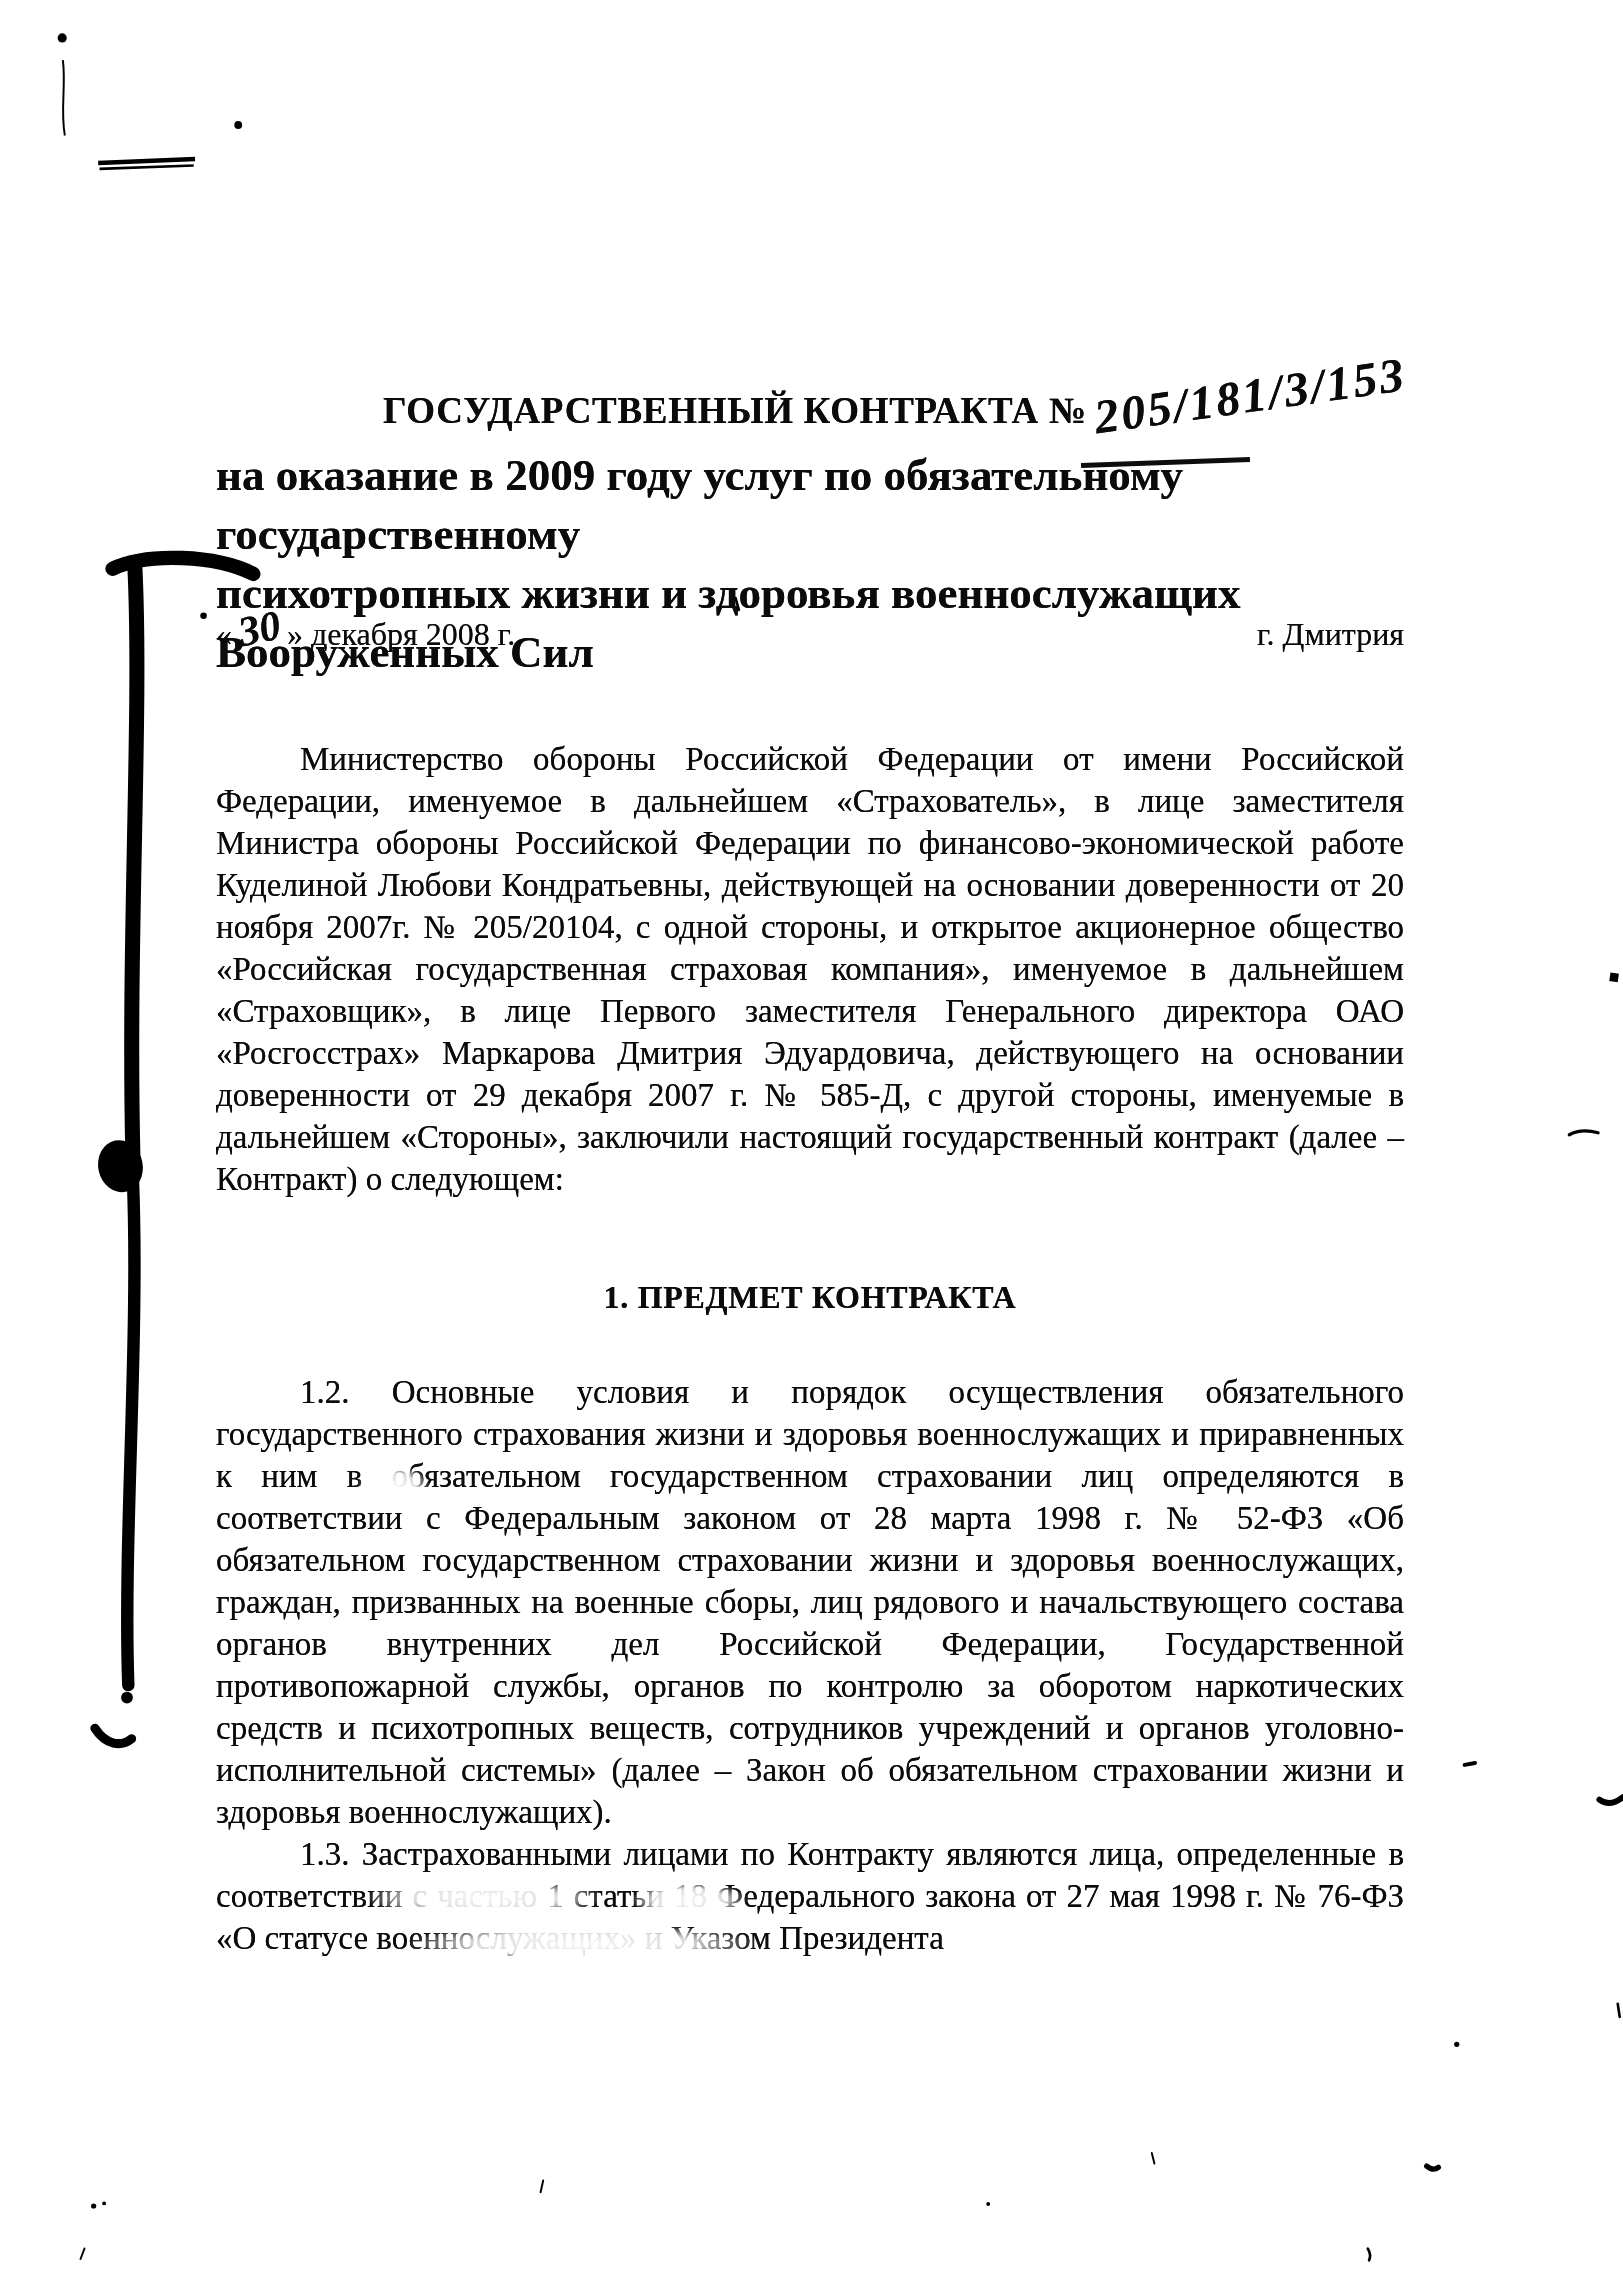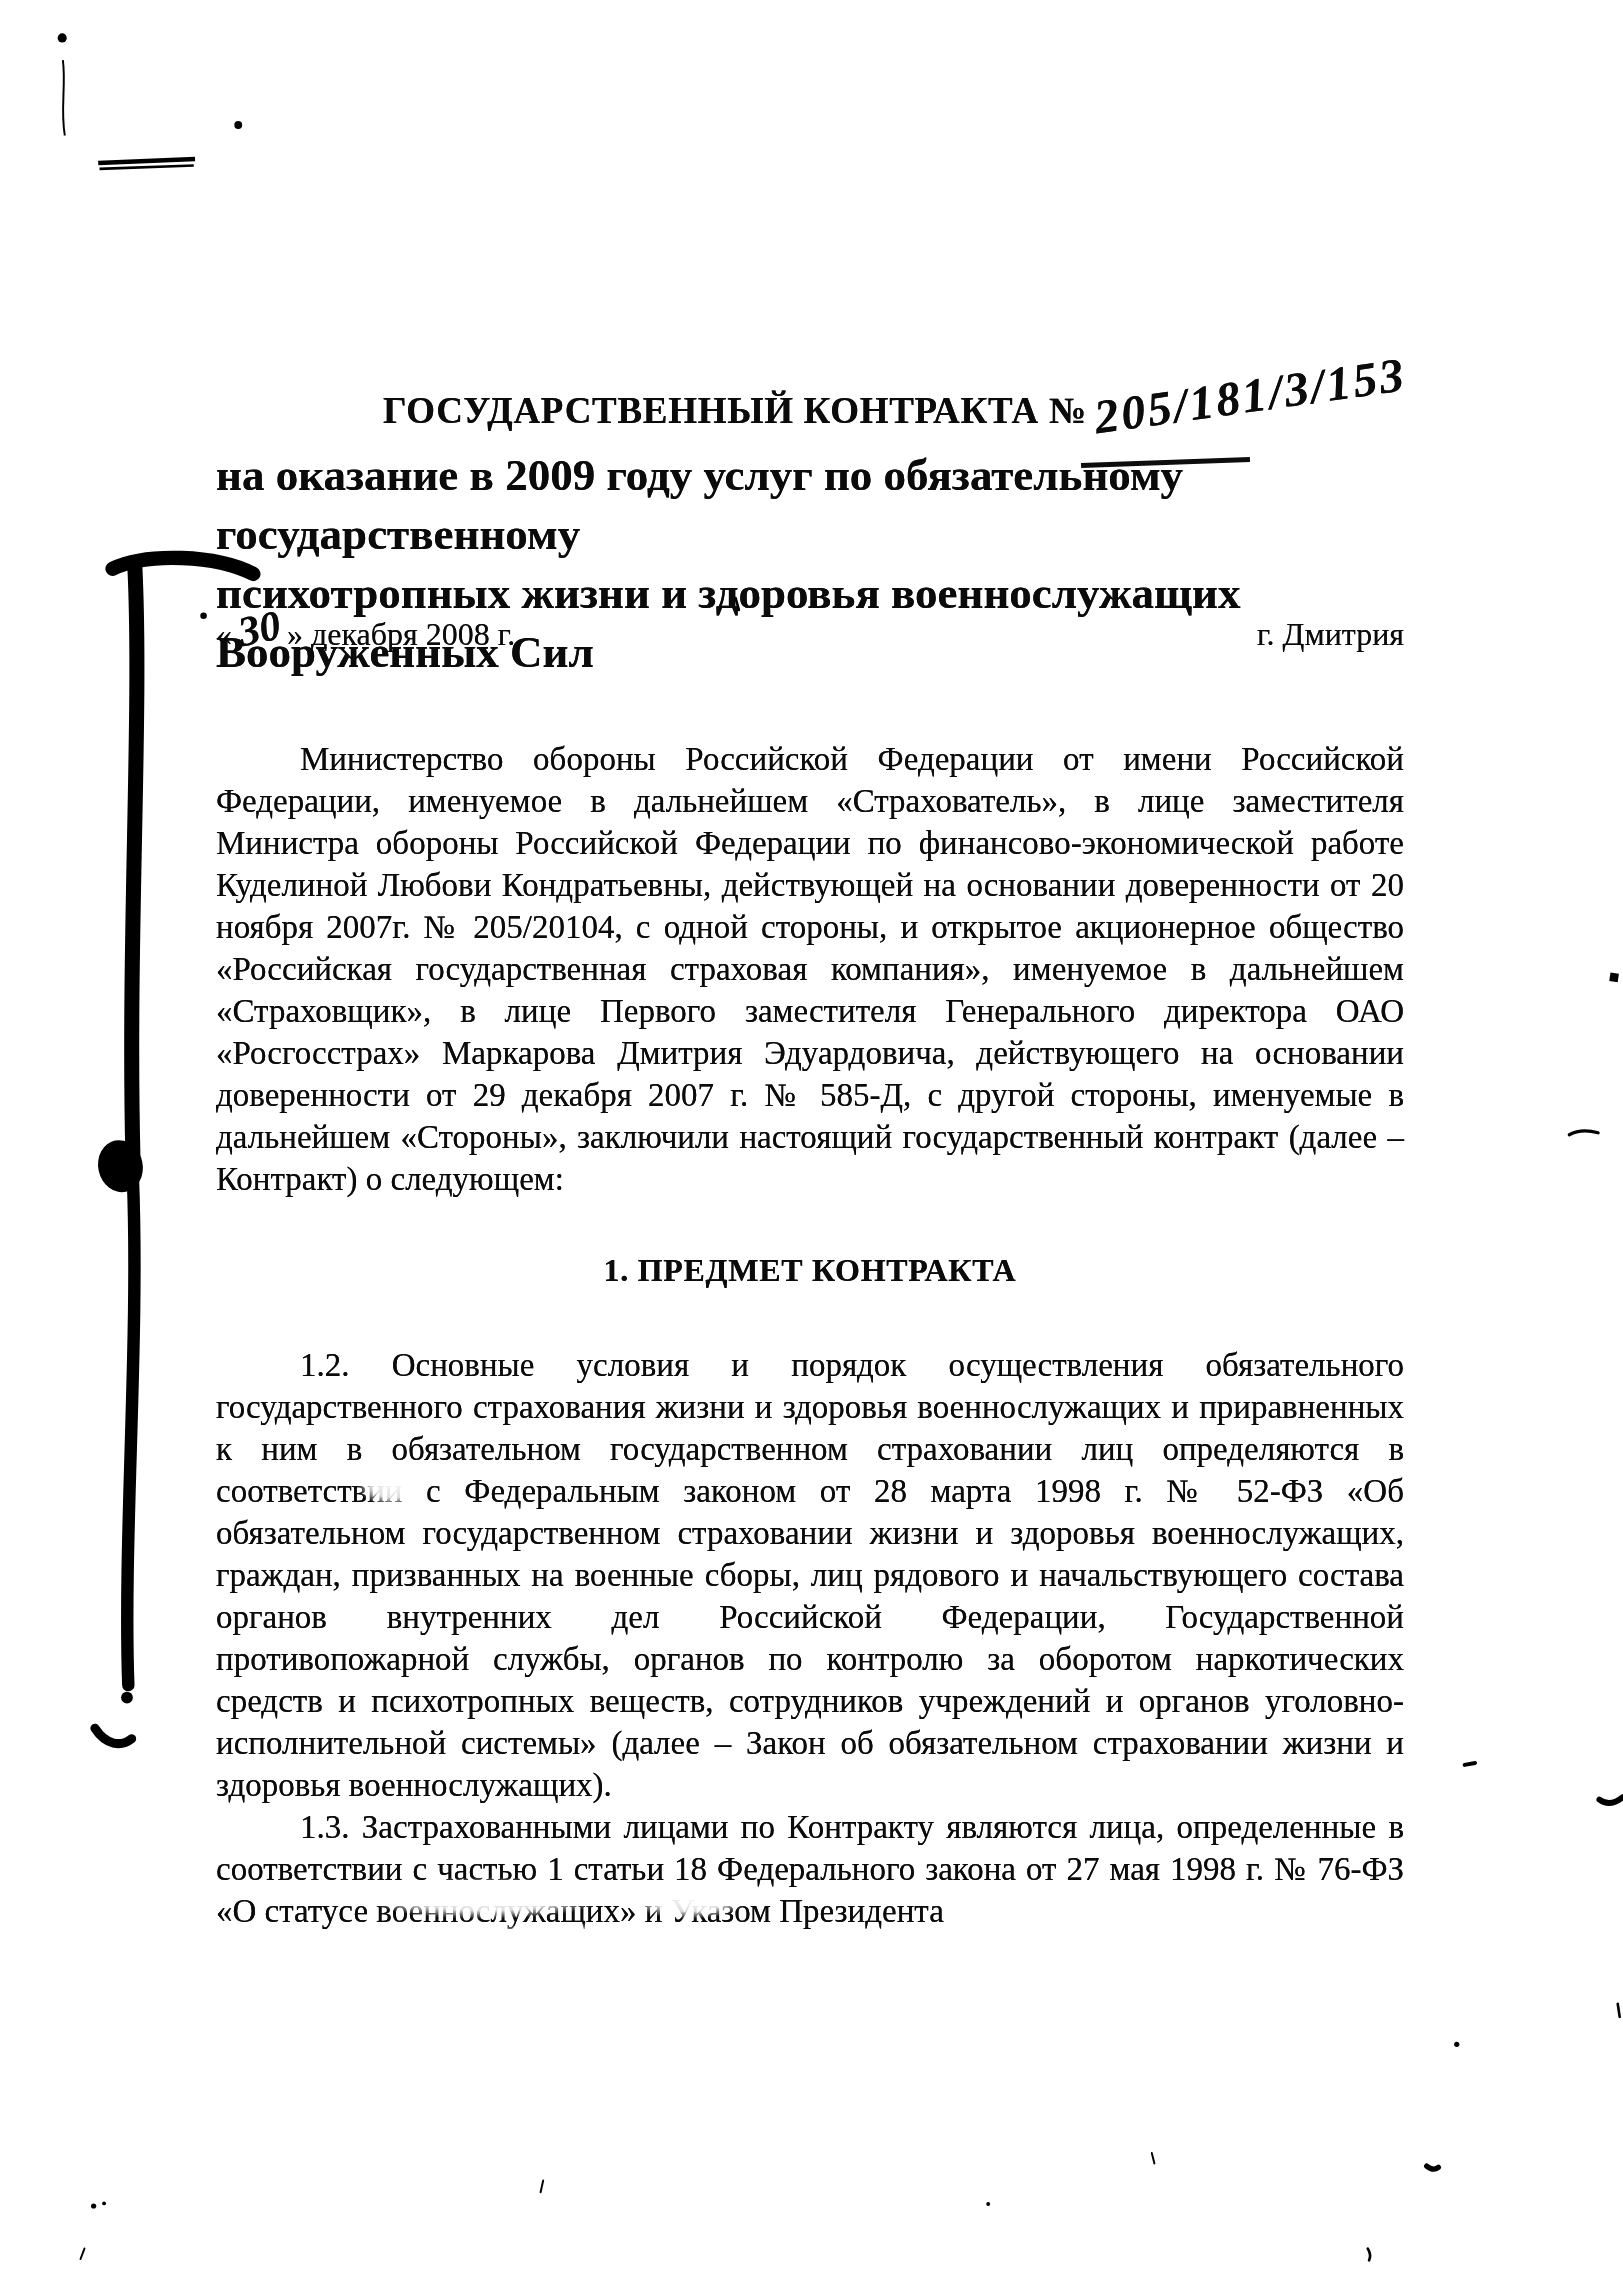--- a/index.html
+++ b/index.html
@@ -52,21 +52,21 @@
   
   .body-text{
     position:absolute;left:216px;top:738px;width:1188px;
     font-size:33px;line-height:42px;
     text-align:justify;z-index:1;
     text-shadow:0 0 0.4px rgba(0,0,0,.85);
   }
   .body-text p{margin:0;text-indent:84px;}
   .section-heading{
     font-size:32px;font-weight:700;text-align:center;
-    line-height:39px;margin:51px 0 54px 0;text-indent:0;
+    line-height:39px;margin:78px 0 54px 0;text-indent:0;
     letter-spacing:0.7px;
     text-shadow:0 0 0.4px rgba(0,0,0,.85);
   }
   
   .fade{
     position:absolute;z-index:5;pointer-events:none;border-radius:50%;
     background:radial-gradient(closest-side, rgba(255,255,255,.97), rgba(255,255,255,.86) 60%, rgba(255,255,255,0));
   }
   .fade.f1{left:364px;top:1877px;width:242px;height:42px;}
   .fade.f2{left:630px;top:1881px;width:118px;height:38px;}

